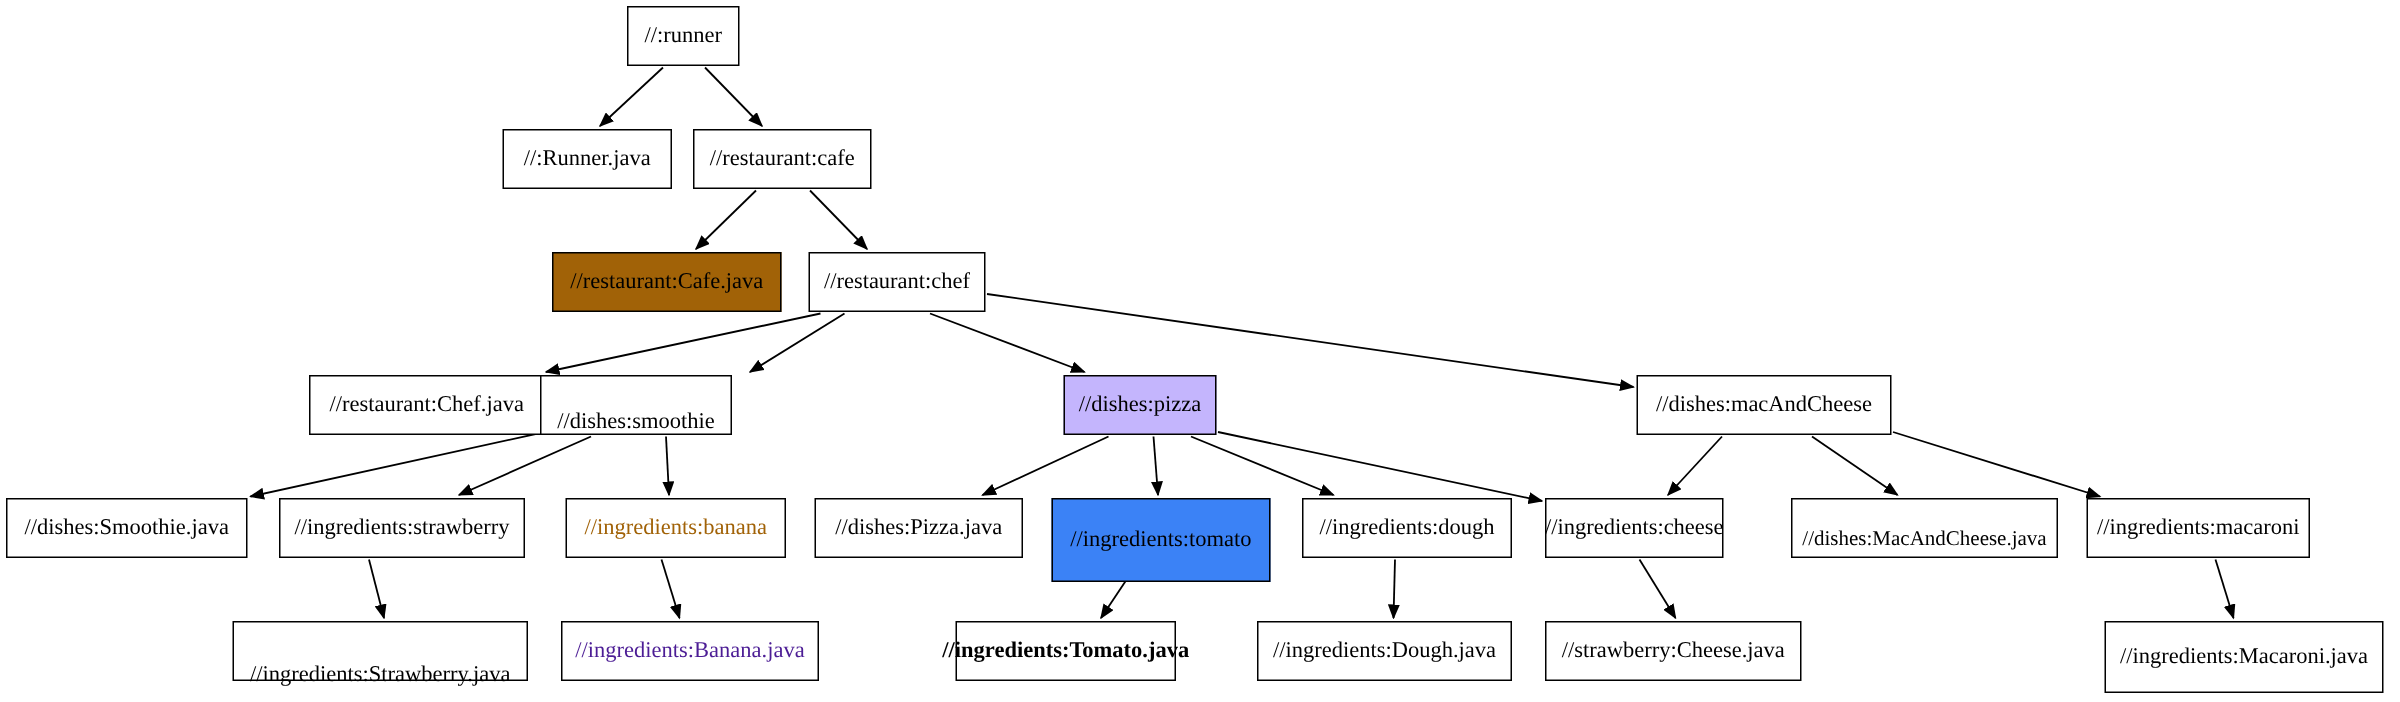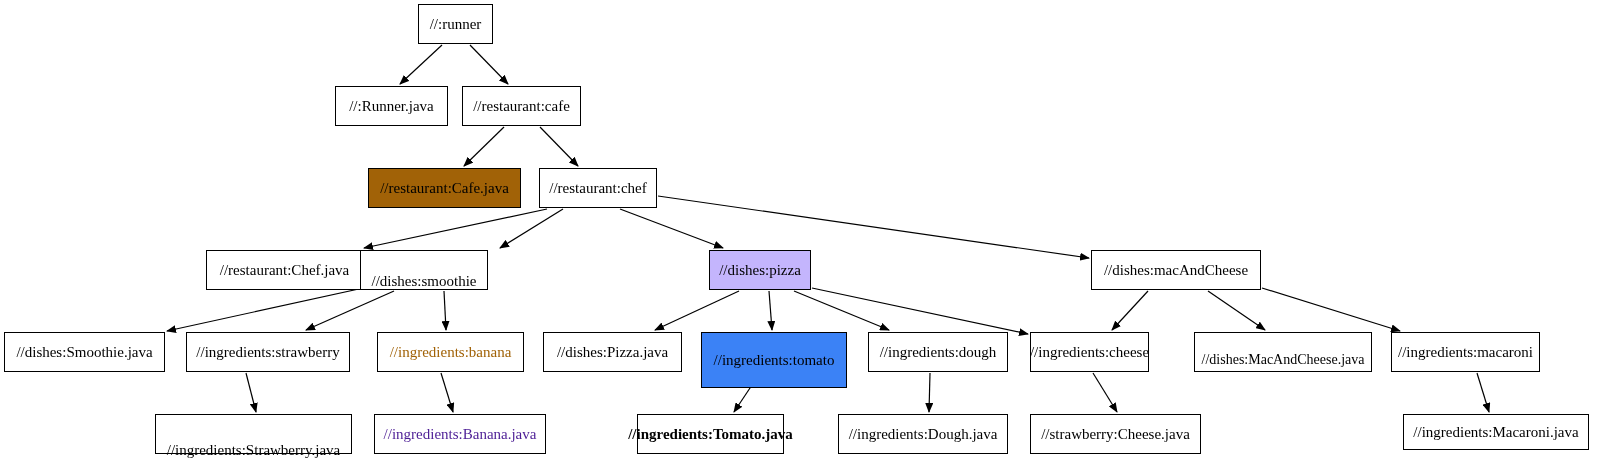--- a/index.html
+++ b/index.html
@@ -143,17 +143,17 @@
       </div>
       <div class="node-box" style="left: 637px; top: 414px; width: 147px; height: 40px; background: rgb(255, 255, 255); border-color: rgb(0, 0, 0); font-weight: bold;">
         <span class="node-label" style="color: rgb(0, 0, 0);">//ingredients:Tomato.java</span>
       </div>
       <div class="node-box" style="left: 838px; top: 414px; width: 170px; height: 40px; background: rgb(255, 255, 255); border-color: rgb(0, 0, 0);">
         <span class="node-label" style="color: rgb(0, 0, 0);">//ingredients:Dough.java</span>
       </div>
       <div class="node-box" style="left: 1030px; top: 414px; width: 171px; height: 40px; background: rgb(255, 255, 255); border-color: rgb(0, 0, 0);">
         <span class="node-label" style="color: rgb(0, 0, 0);">//strawberry:Cheese.java</span>
       </div>
-      <div class="node-box" style="left: 1403px; top: 414px; width: 186px; height: 36px; background: rgb(255, 255, 255); border-color: rgb(0, 0, 0);">
+      <div class="node-box" style="left: 1403px; top: 414px; width: 186px; height: 48px; background: rgb(255, 255, 255); border-color: rgb(0, 0, 0);">
         <span class="node-label" style="color: rgb(0, 0, 0);">//ingredients:Macaroni.java</span>
       </div>
     </div>
 </div>
 
 </body></html>

